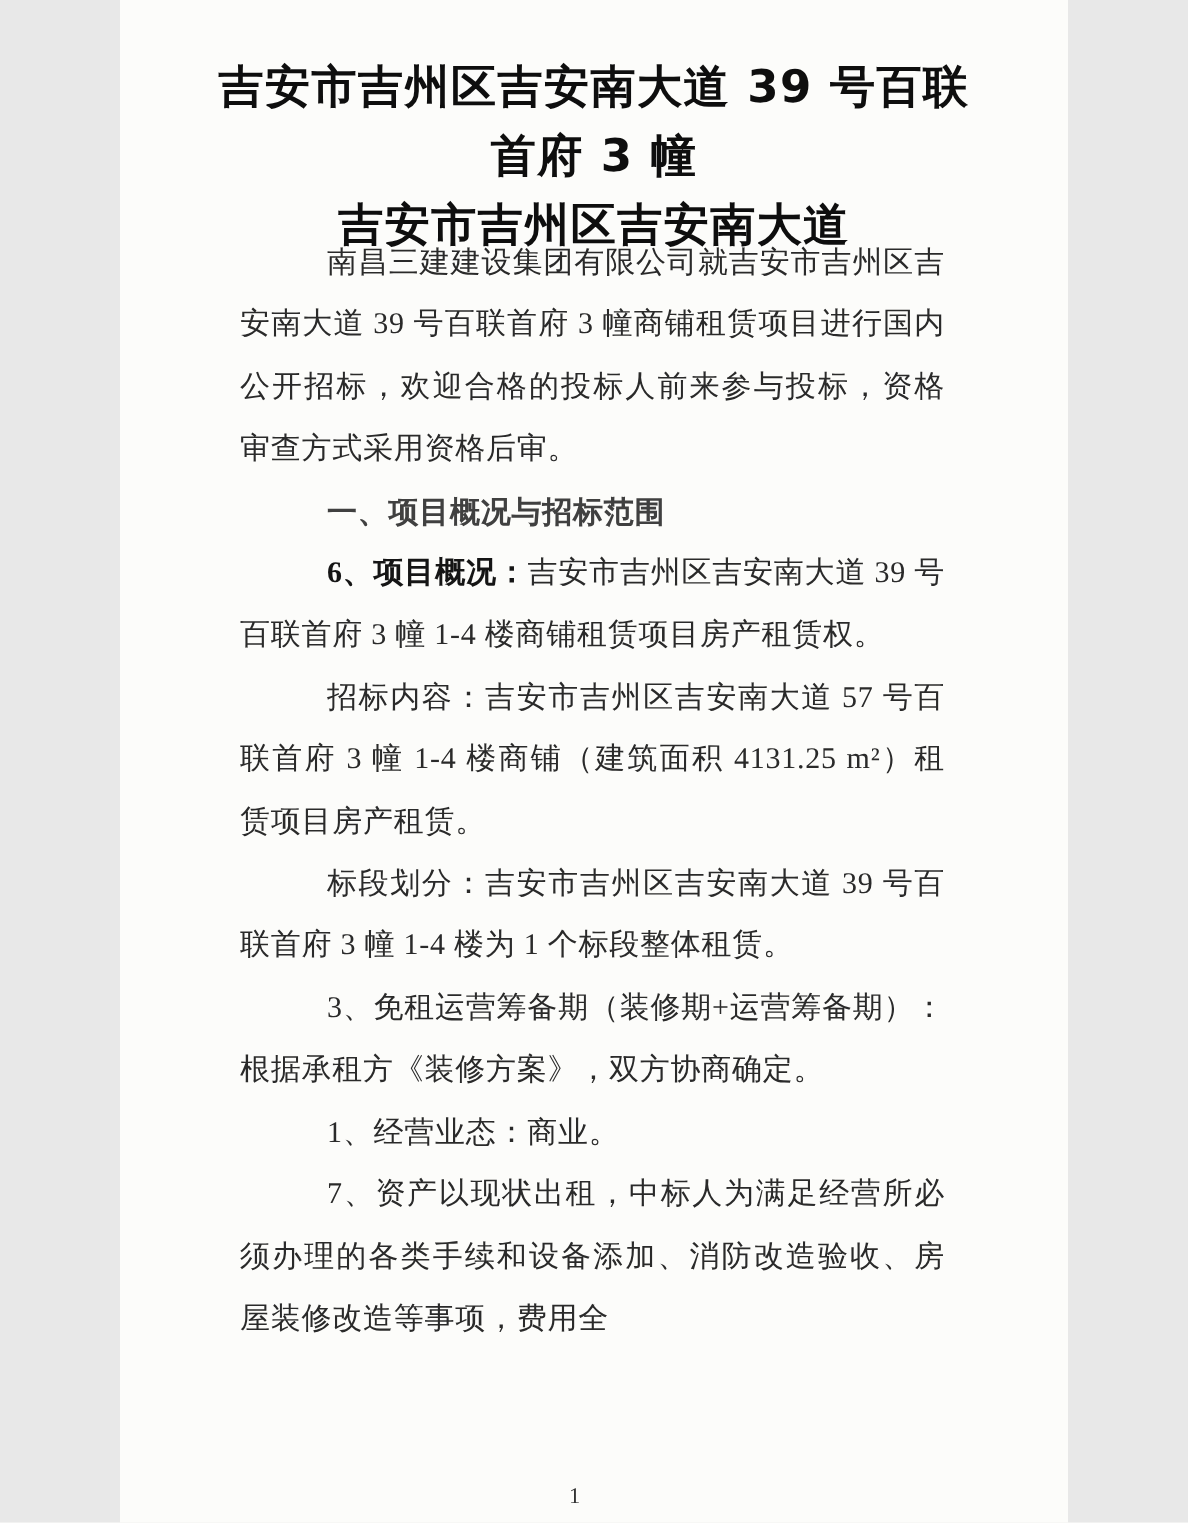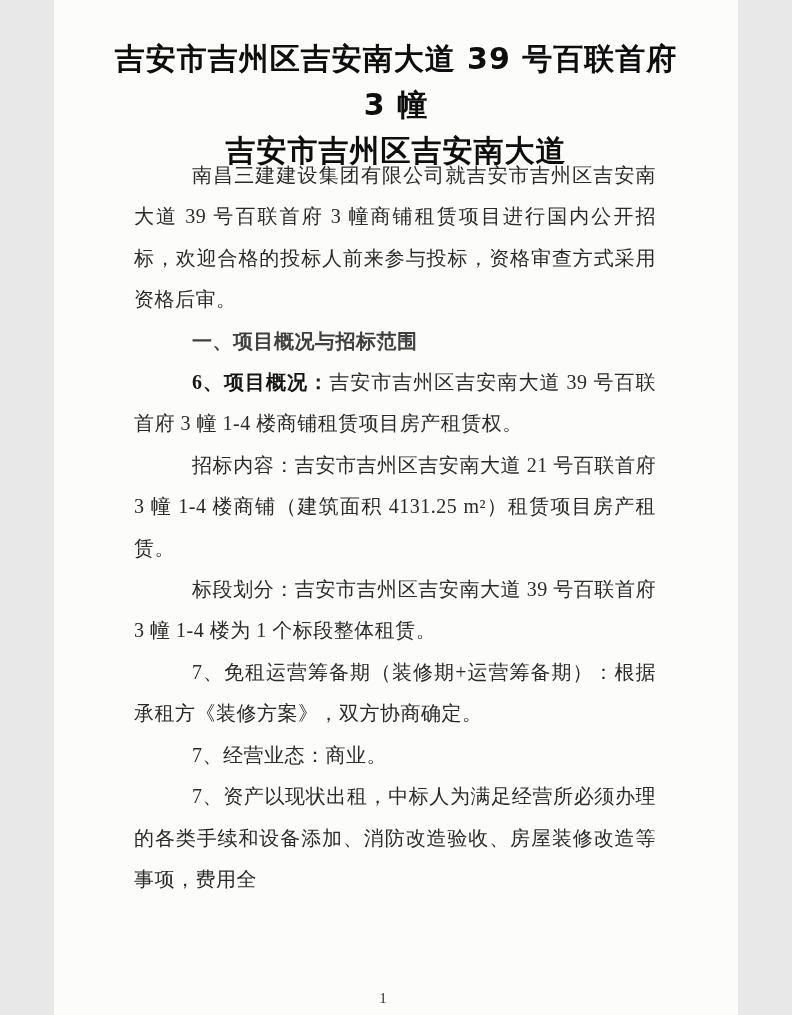--- a/index.html
+++ b/index.html
@@ -1,19 +1,19 @@
 <!DOCTYPE html>
 <html><head>
 <meta charset="utf-8">
 <style>
   html,body{margin:0;padding:0;}
   body{background:#e8e8e8;}
   .page{
     position:relative;
-    width:684px;height:1015px;
+    width:632px;height:1015px;
     margin:0 auto;
     background:#fcfcfa;
     overflow:hidden;
     font-family:"Liberation Serif","DejaVu Serif",serif;
     color:#2a2a2a;
   }
   .doc-title{
     margin:36px 60px 0 60px;
     text-align:center;
     font-family:"DejaVu Sans","Liberation Sans",sans-serif;
@@ -66,24 +66,24 @@
 
   <div class="doc-title">
     <div>吉安市吉州区吉安南大道 39 号百联首府 3 幢</div>
     <div>吉安市吉州区吉安南大道</div>
   </div>
 
   <div class="body-text">
     <p>南昌三建建设集团有限公司就吉安市吉州区吉安南大道 39 号百联首府 3 幢商铺租赁项目进行国内公开招标，欢迎合格的投标人前来参与投标，资格审查方式采用资格后审。</p>
     <p class="section-heading">一、项目概况与招标范围</p>
     <p><span class="item-label">6、项目概况：</span><span>吉安市吉州区吉安南大道 39 号百联首府 3 幢 1-4 楼商铺租赁项目房产租赁权。</span></p>
-    <p>招标内容：吉安市吉州区吉安南大道 21 号百联首府 3 幢 1-4 楼商铺（建筑面积 4131.25 m²）租赁项目房产租赁。</p>
+    <p>招标内容：吉安市吉州区吉安南大道 57 号百联首府 3 幢 1-4 楼商铺（建筑面积 4131.25 m²）租赁项目房产租赁。</p>
     <p>标段划分：吉安市吉州区吉安南大道 39 号百联首府 3 幢 1-4 楼为 1 个标段整体租赁。</p>
-    <p>7、免租运营筹备期（装修期+运营筹备期）：根据承租方《装修方案》，双方协商确定。</p>
-    <p>7、经营业态：商业。</p>
+    <p>3、免租运营筹备期（装修期+运营筹备期）：根据承租方《装修方案》，双方协商确定。</p>
+    <p>1、经营业态：商业。</p>
     <p>7、资产以现状出租，中标人为满足经营所必须办理的各类手续和设备添加、消防改造验收、房屋装修改造等事项，费用全</p>
   </div>
 
   <svg class="seal" viewBox="0 0 200 200" xmlns="http://www.w3.org/2000/svg">
     <g transform="rotate(-12 100 100)" fill="none">
       <defs>
         <path id="sealArc" d="M 30,122 A 73,73 0 1 1 170,122"></path>
         <path id="numArc" d="M 26,132 A 80,80 0 0 0 174,132"></path>
       </defs>
       <circle cx="100" cy="100" r="91" stroke="#c93a29" stroke-width="4.5" fill="none"></circle>

